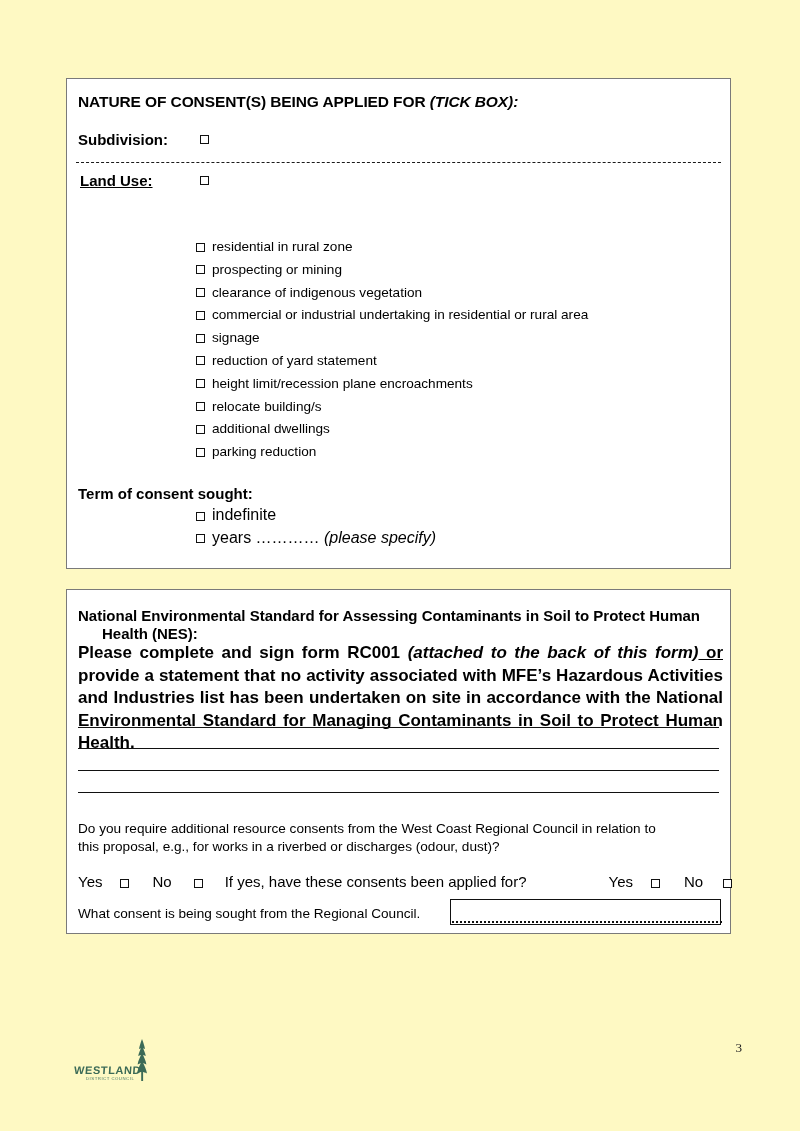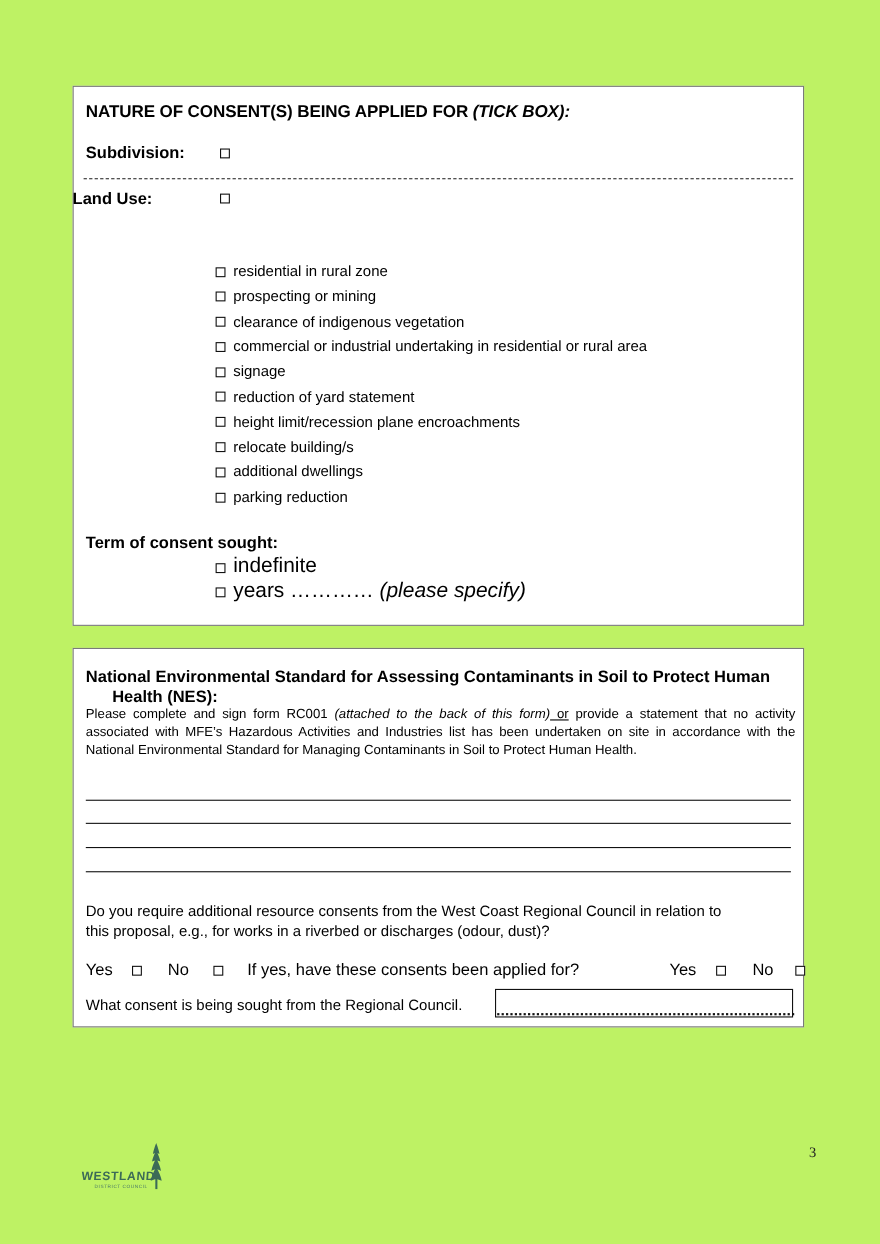--- a/index.html
+++ b/index.html
@@ -14,21 +14,21 @@
     font-family: "Liberation Sans", sans-serif;
     color: #000000;
     -webkit-font-smoothing: antialiased;
   }
 
   .page {
     position: absolute;
     left: 0; top: 0;
     width: 800px;
     height: 1131px;
-    background: #bef264;
+    background: #fef9c3;
     overflow: hidden;
   }
 
   
   .section-box {
     position: absolute;
     border: 1px solid #7a7a7a;
     box-sizing: border-box;
     background: #fff;
   }
@@ -56,23 +56,24 @@
   .hdr .ital {
     font-style: italic;
   }
 
   .lbl-bold {
     font-size: 15px;
     font-weight: bold;
   }
 
   .body-text {
-    font-size: 12px;
+    font-size: 17px;
     line-height: 1.33;
     text-align: justify;
+    font-weight: bold;
   }
 
   .plain {
     font-size: 13.6px;
   }
 
   .ital { font-style: italic; }
   .udl  { text-decoration: underline; }
 
   
@@ -114,21 +115,21 @@
   .opt-row .cb { margin-right: 7px; }
 
   .term-list {
     position: absolute;
     left: 196px;
     top: 504px;
   }
   .term-row {
     height: 22.8px;
     line-height: 22.8px;
-    font-size: 19px;
+    font-size: 16px;
     white-space: nowrap;
   }
   .term-row .cb { margin-right: 7px; }
 
   
   .rule-line {
     position: absolute;
     left: 78px;
     width: 641px;
     height: 0;
@@ -218,21 +219,21 @@
 
   <div class="section-box" id="box-consent"></div>
 
   <div class="abs hdr" style="left:78px; top:93px;"><span>NATURE OF CONSENT(S) BEING APPLIED FOR </span><span class="ital">(TICK BOX):</span></div>
 
   <div class="abs lbl-bold" style="left:78px; top:131px;">Subdivision:</div>
   <span class="abs cb" style="left:200px; top:135px;"></span>
 
   <div class="dash-rule"></div>
 
-  <div class="abs lbl-bold" style="left:66px; top:172px;">Land Use:</div>
+  <div class="abs lbl-bold" style="left:80px; top:172px;text-decoration:underline;">Land Use:</div>
   <span class="abs cb" style="left:200px; top:176px;"></span>
 
   <div class="opt-list">
     <div class="opt-row"><span class="cb"></span><span>residential in rural zone</span></div>
     <div class="opt-row"><span class="cb"></span><span>prospecting or mining</span></div>
     <div class="opt-row"><span class="cb"></span><span>clearance of indigenous vegetation</span></div>
     <div class="opt-row"><span class="cb"></span><span>commercial or industrial undertaking in residential or rural area</span></div>
     <div class="opt-row"><span class="cb"></span><span>signage</span></div>
     <div class="opt-row"><span class="cb"></span><span>reduction of yard statement</span></div>
     <div class="opt-row"><span class="cb"></span><span>height limit/recession plane encroachments</span></div>

